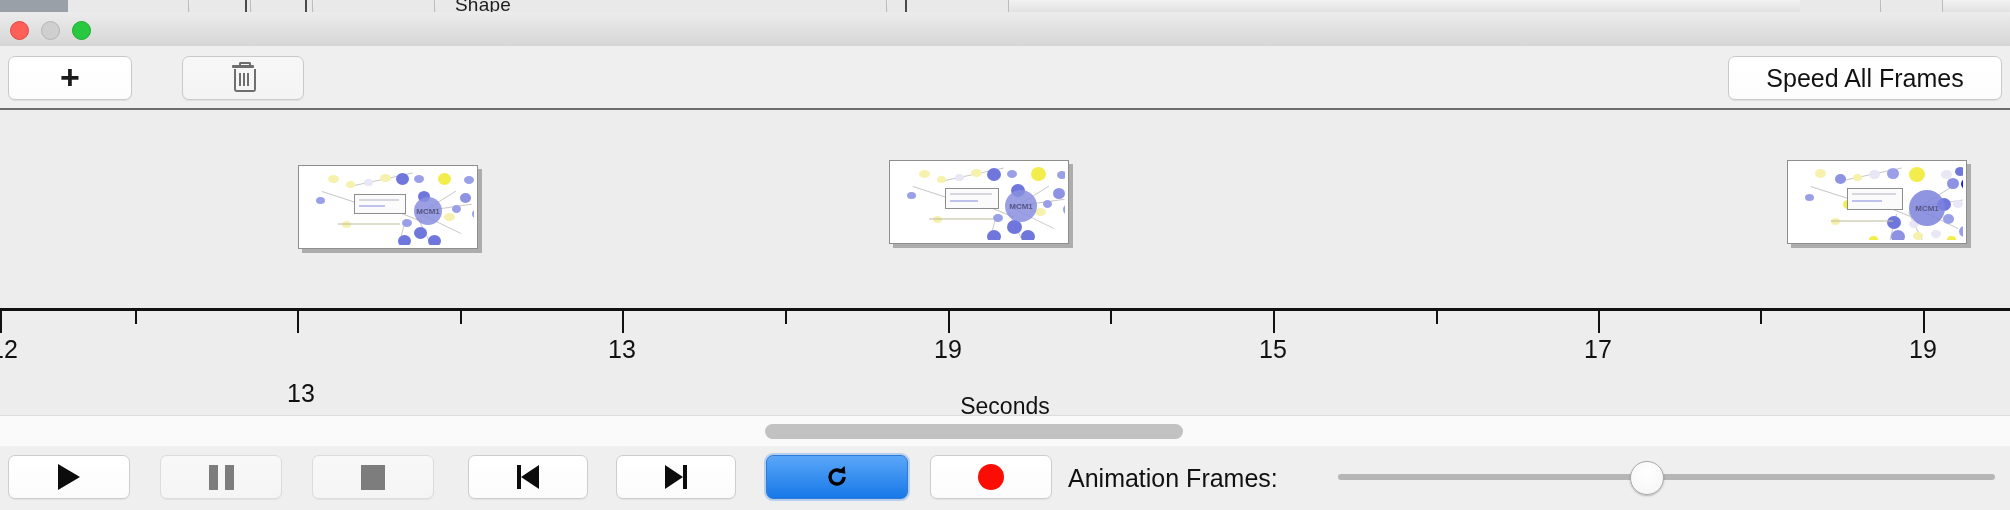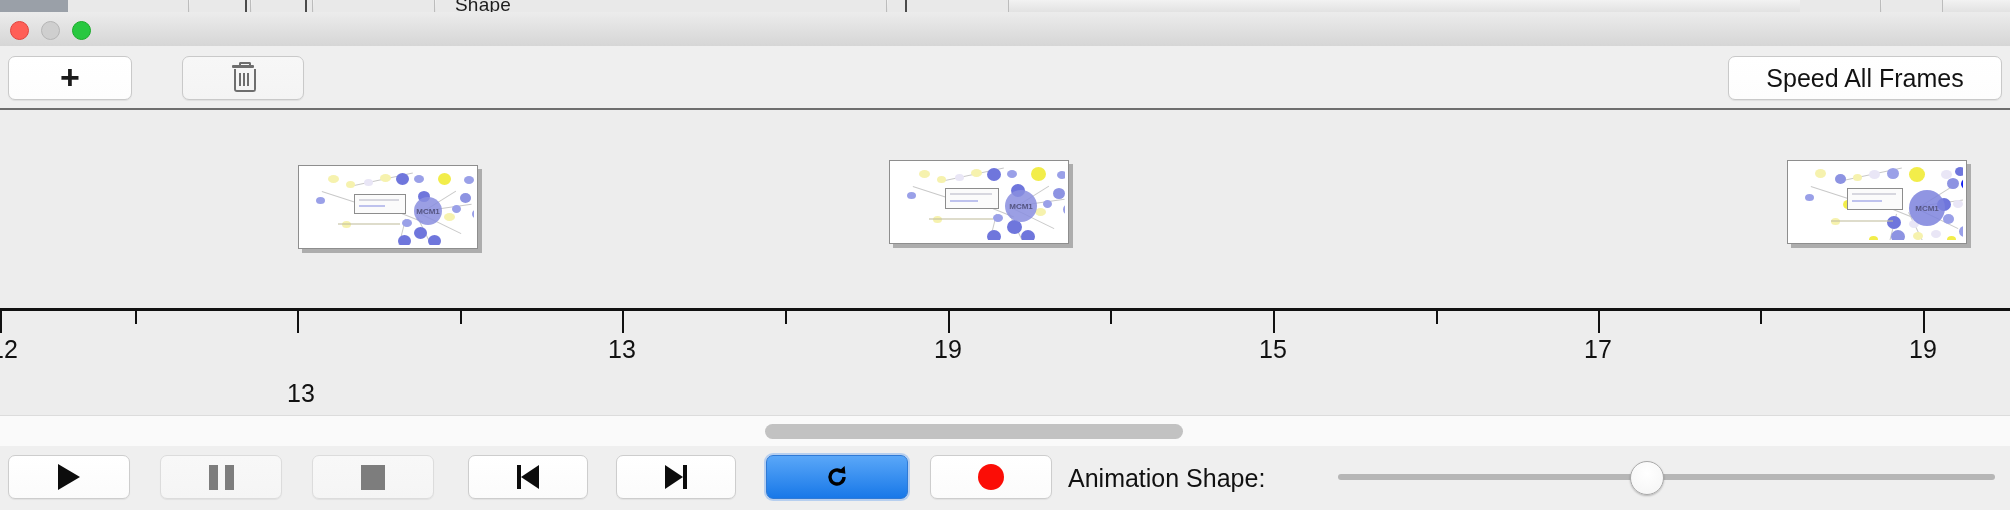--- a/index.html
+++ b/index.html
@@ -390,20 +390,21 @@
     <div class="tick major" style="left:1923px;"></div>
 
     <div class="tick-label" style="left:4px;">12</div>
     <div class="tick-label" style="left:301px;margin-top:44px;">13</div>
     <div class="tick-label" style="left:622px;">13</div>
     <div class="tick-label" style="left:948px;">19</div>
     <div class="tick-label" style="left:1273px;">15</div>
     <div class="tick-label" style="left:1598px;">17</div>
     <div class="tick-label" style="left:1923px;">19</div>
 
+    <div class="axis-title">Seconds</div>
   </div>
 
   <div class="scrollbar">
     <div class="scroll-thumb"></div>
   </div>
 
   <div class="controls">
     <div class="cbtn" id="play-btn">
       <span class="ic-play"></span>
     </div>
@@ -431,18 +432,18 @@
     <div class="cbtn active" id="loop-btn">
       <svg width="30" height="30" viewBox="0 0 30 30">
         <path d="M22 15a7 7 0 1 1-2.6-5.45" fill="none" stroke="#000" stroke-width="3.4"></path>
         <polygon points="22.6,4 23.4,11.8 15.6,10.2" fill="#000"></polygon>
       </svg>
     </div>
     <div class="cbtn" id="record-btn">
       <span class="ic-record"></span>
     </div>
 
-    <div class="speed-label">Animation Shape:</div>
+    <div class="speed-label">Animation Frames:</div>
     <div class="slider-track"></div>
     <div class="slider-thumb"></div>
   </div>
 
 </div>
 
 </body></html>

